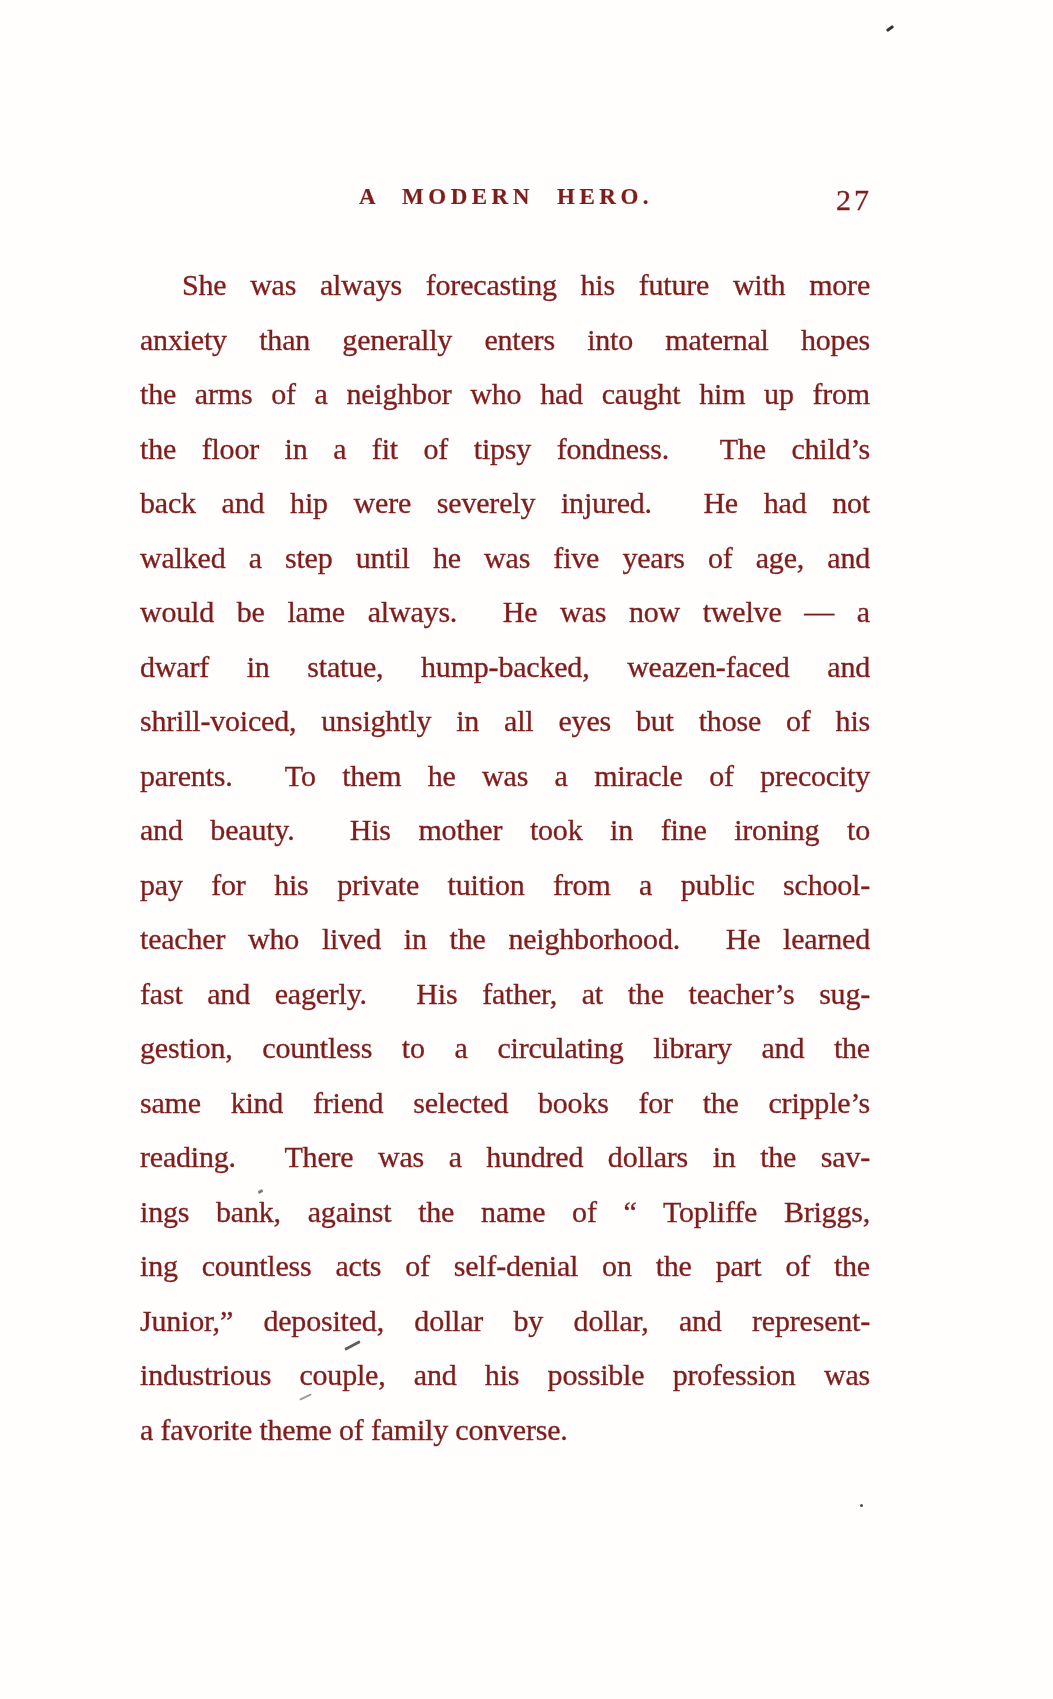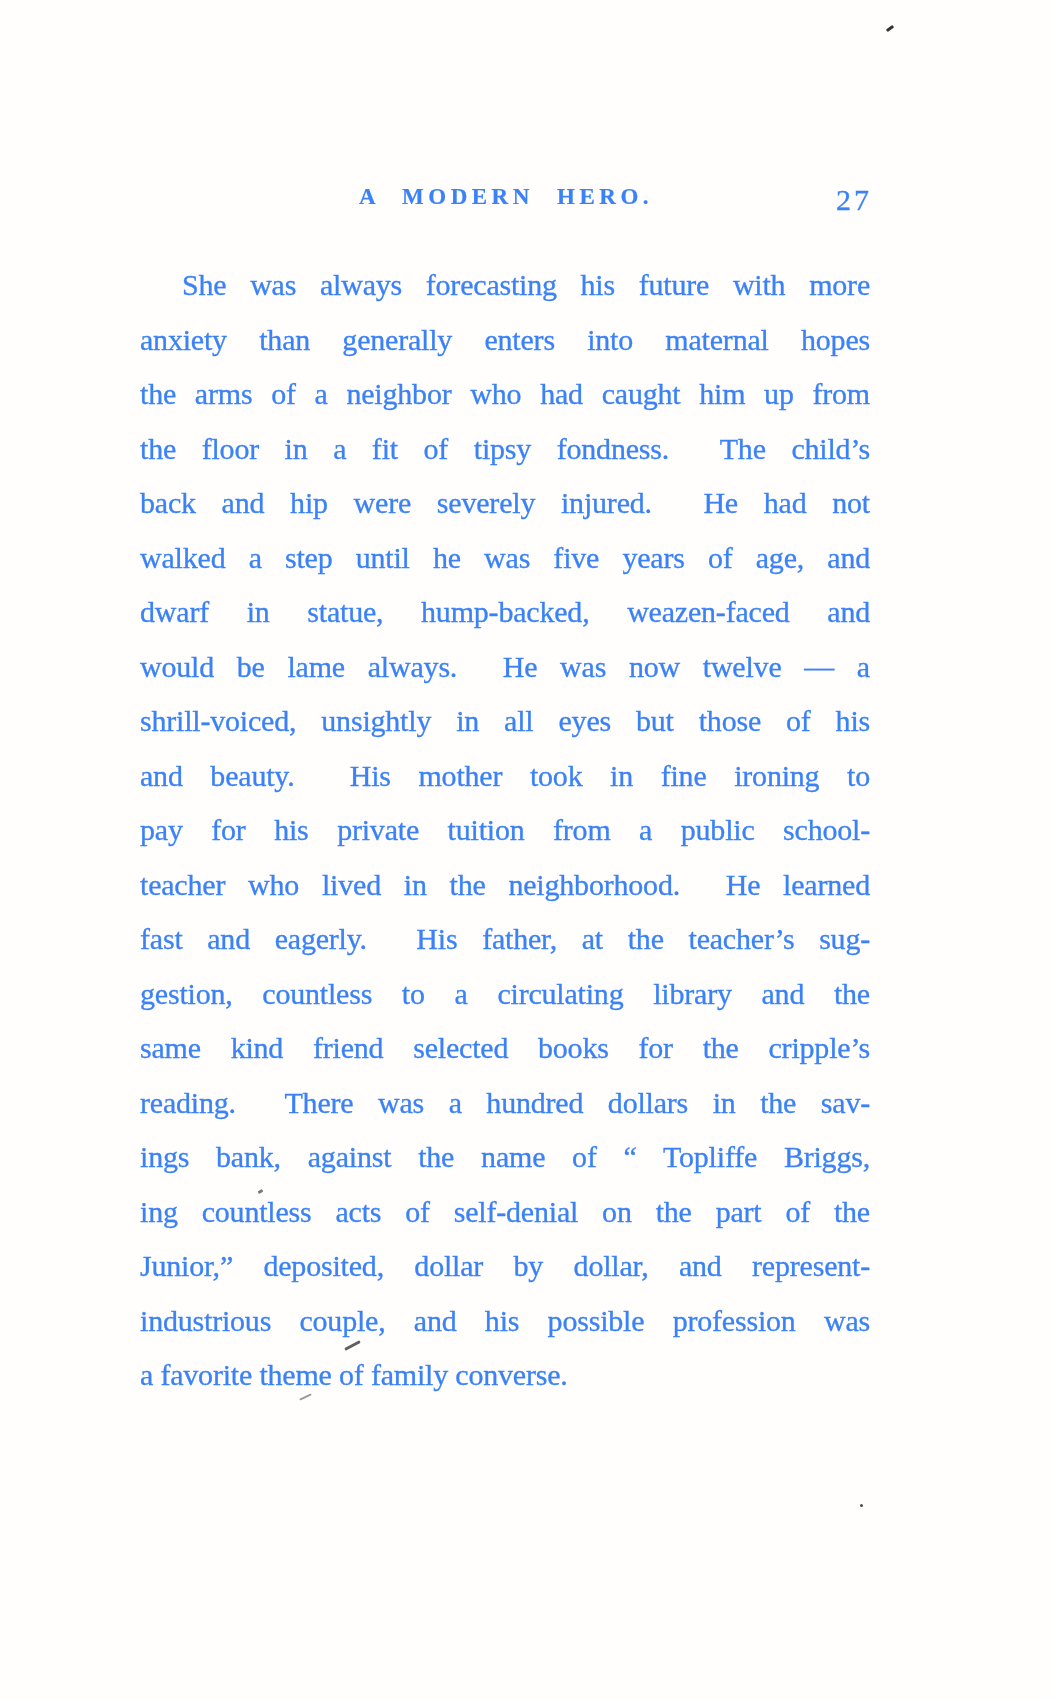--- a/index.html
+++ b/index.html
@@ -10,21 +10,21 @@
     background: #ffffff;
     overflow: hidden;
     font-family: "Liberation Serif", serif;
   }
   .page {
     position: absolute;
     left: 0; top: 0;
     width: 1053px;
     height: 1699px;
     background: #fffefd;
-    color: #3b82f6;
+    color: #7f1d1d;
   }
   
   .running-head {
     position: absolute;
     left: 140px;
     top: 174px;
     width: 732px;
     height: 46px;
   }
   .running-title {
@@ -93,23 +93,24 @@
     <span class="page-number">27</span>
   </div>
 
   <div class="paragraph">
     <div class="line first">She was always forecasting his future with more</div>
     <div class="line">anxiety than generally enters into maternal hopes</div>
     <div class="line">the arms of a neighbor who had caught him up from</div>
     <div class="line">the floor in a fit of tipsy fondness.  The child’s</div>
     <div class="line">back and hip were severely injured.  He had not</div>
     <div class="line">walked a step until he was five years of age, and</div>
+    <div class="line">would be lame always.  He was now twelve — a</div>
     <div class="line">dwarf in statue, hump-backed, weazen-faced and</div>
-    <div class="line">would be lame always.  He was now twelve — a</div>
     <div class="line">shrill-voiced, unsightly in all eyes but those of his</div>
+    <div class="line">parents.  To them he was a miracle of precocity</div>
     <div class="line">and beauty.  His mother took in fine ironing to</div>
     <div class="line">pay for his private tuition from a public school-</div>
     <div class="line">teacher who lived in the neighborhood.  He learned</div>
     <div class="line">fast and eagerly.  His father, at the teacher’s sug-</div>
     <div class="line">gestion, countless to a circulating library and the</div>
     <div class="line">same kind friend selected books for the cripple’s</div>
     <div class="line">reading.  There was a hundred dollars in the sav-</div>
     <div class="line">ings bank, against the name of “ Topliffe Briggs,</div>
     <div class="line">ing countless acts of self-denial on the part of the</div>
     <div class="line">Junior,” deposited, dollar by dollar, and represent-</div>

